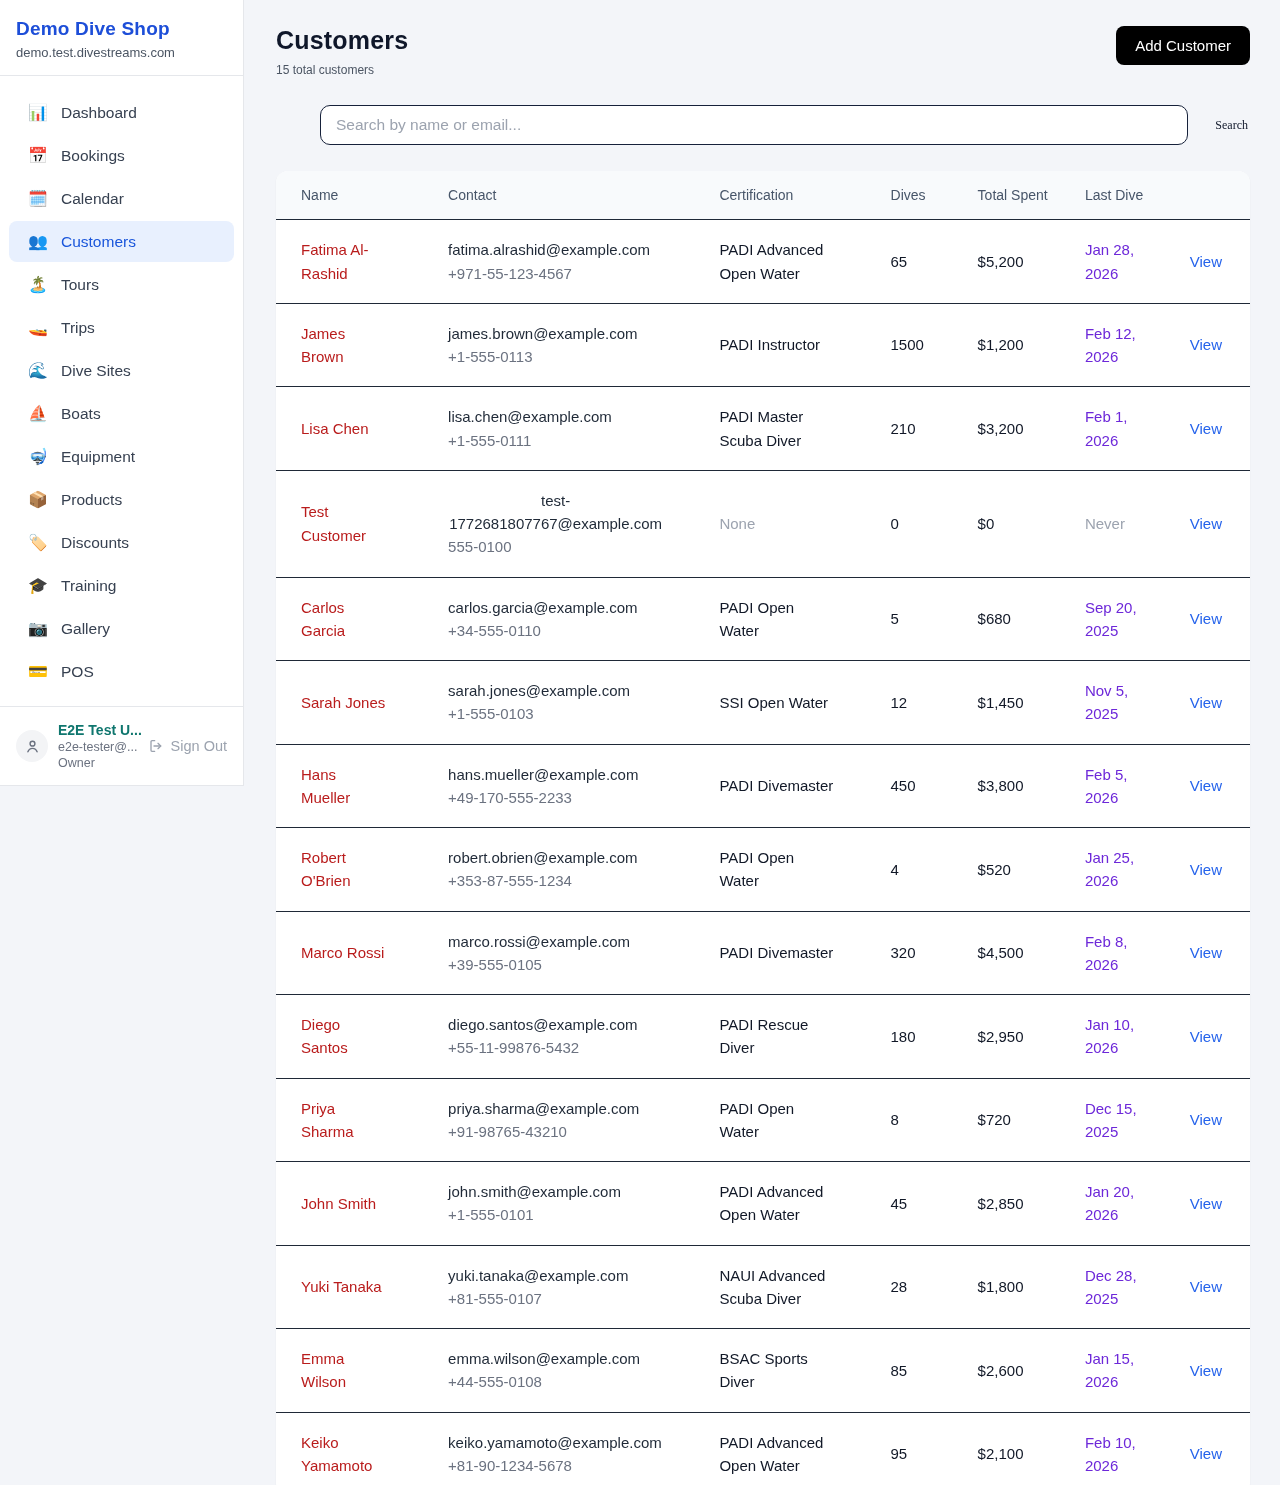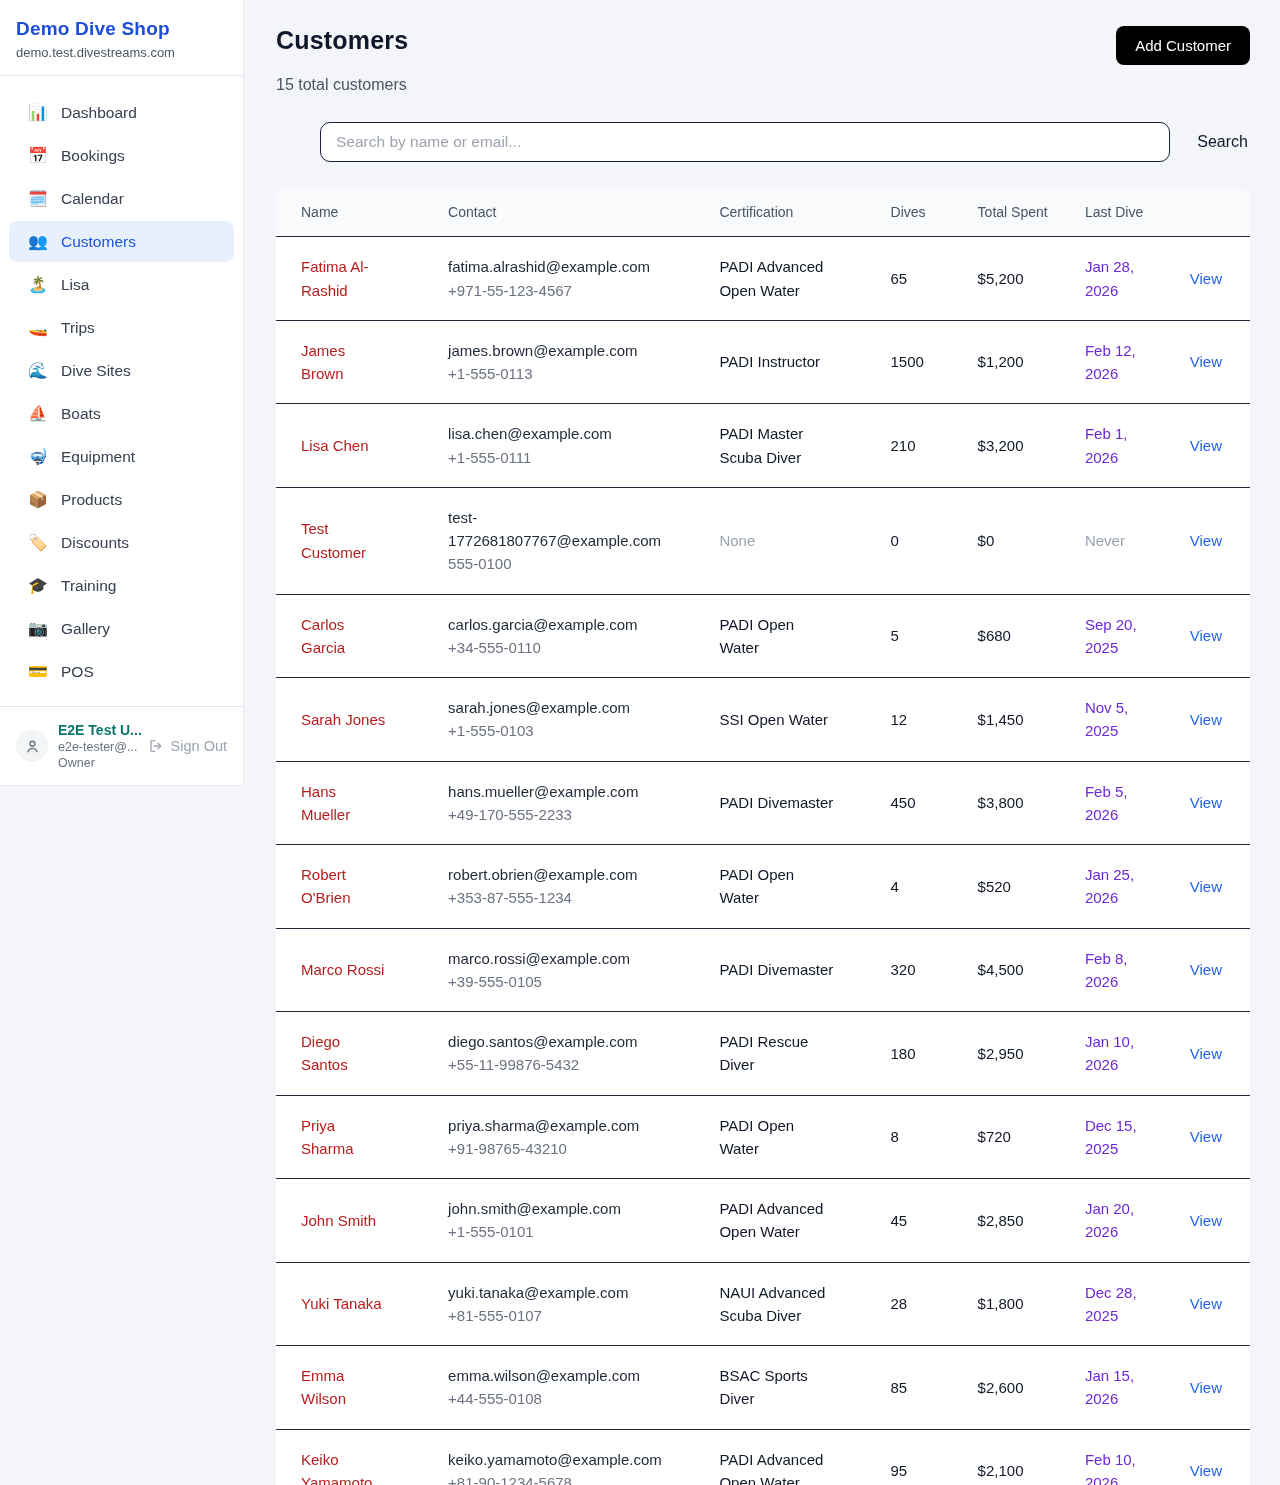--- a/index.html
+++ b/index.html
@@ -42,35 +42,35 @@
   .signout {
     margin-left:auto; display:flex; align-items:center; gap:7px;
     background:none; border:none; color:#9ca3af; font-size:14.5px;
     font-family:inherit; cursor:pointer; white-space:nowrap;
   }
 
   
   .main { flex:1; padding:26px 30px 30px 32px; }
   .main-header { display:flex; justify-content:space-between; align-items:flex-start; }
   .page-title { font-size:25px; font-weight:bold; color:#0f172a; letter-spacing:.2px; }
-  .page-subtitle { font-size:16px; color:#4b5563; margin-top:21px; }
+  .page-subtitle { font-size:12px; color:#4b5563; margin-top:8px; }
   .add-btn {
     background:#000000; color:#ffffff; border:none; border-radius:8px;
     padding:11px 19px; font-size:15px; font-weight:500; font-family:inherit; cursor:pointer;
   }
   .search-row { display:flex; align-items:center; gap:25px; margin-top:28px;padding-left:44px; }
   .search-input {
     flex:1; height:40px; background:#ffffff;
     border:1px solid #16213a; border-radius:10px;
     padding:0 15px; font-size:15.5px; font-family:inherit; color:#111827;
   }
   .search-input::placeholder { color:#9ca3af; }
   .search-btn {
-    background:none; border:none; font-size:16px; color:#0f172a;
-    font-family:Liberation Sans, sans-serif; cursor:pointer; padding:4px 2px;
+    background:none; border:none; font-size:12px; color:#0f172a;
+    font-family:Liberation Serif, serif; cursor:pointer; padding:4px 2px;
   }
 
   
   .card {
     margin-top:26px; background:#ffffff; border-radius:12px;
     overflow:hidden; box-shadow:0 1px 2px rgba(15,23,42,.06);
   }
   table { width:100%; border-collapse:collapse; table-layout:fixed; }
   thead tr { background:#f8fafc; }
   th {
@@ -82,21 +82,21 @@
   tbody tr { border-bottom:1px solid #1f2937; }
   tbody tr:last-child { border-bottom:none; }
   td {
     padding:18px 16px 18px 0; font-size:15px; color:#111827;
     line-height:1.55; vertical-align:middle;
   }
   .name-link {
     color:#b91c1c; font-weight:500; text-decoration:none;
     display:inline-block; max-width:86px; cursor:pointer;
   }
-  .email { color:#1f2937; display:inline-block; max-width:215px; overflow-wrap:break-word; }
+  .email { color:#1f2937; display:inline-block; max-width:215px; overflow-wrap:break-word;text-align:center; }
   .phone { color:#6b7280; }
   .cert { display:inline-block; max-width:114px; }
   .cert.muted { color:#9ca3af; }
   .date { color:#6d28d9; }
   .date.muted { color:#9ca3af; }
   .view-cell { text-align:right; padding-right:28px; }
   .view-link { color:#2563eb; font-weight:500; text-decoration:none; cursor:pointer; }
   svg { display:block; }
 </style>
 </head>
@@ -126,21 +126,21 @@
     <span class="nav-label">Calendar</span>
   </div>
 
   <div class="nav-item active">
     <span class="nav-icon">👥</span>
     <span class="nav-label">Customers</span>
   </div>
 
   <div class="nav-item">
     <span class="nav-icon">🏝️</span>
-    <span class="nav-label">Lisa</span>
+    <span class="nav-label">Tours</span>
   </div>
 
   <div class="nav-item">
     <span class="nav-icon">🚤</span>
     <span class="nav-label">Trips</span>
   </div>
 
   <div class="nav-item">
     <span class="nav-icon">🌊</span>
     <span class="nav-label">Dive Sites</span>

